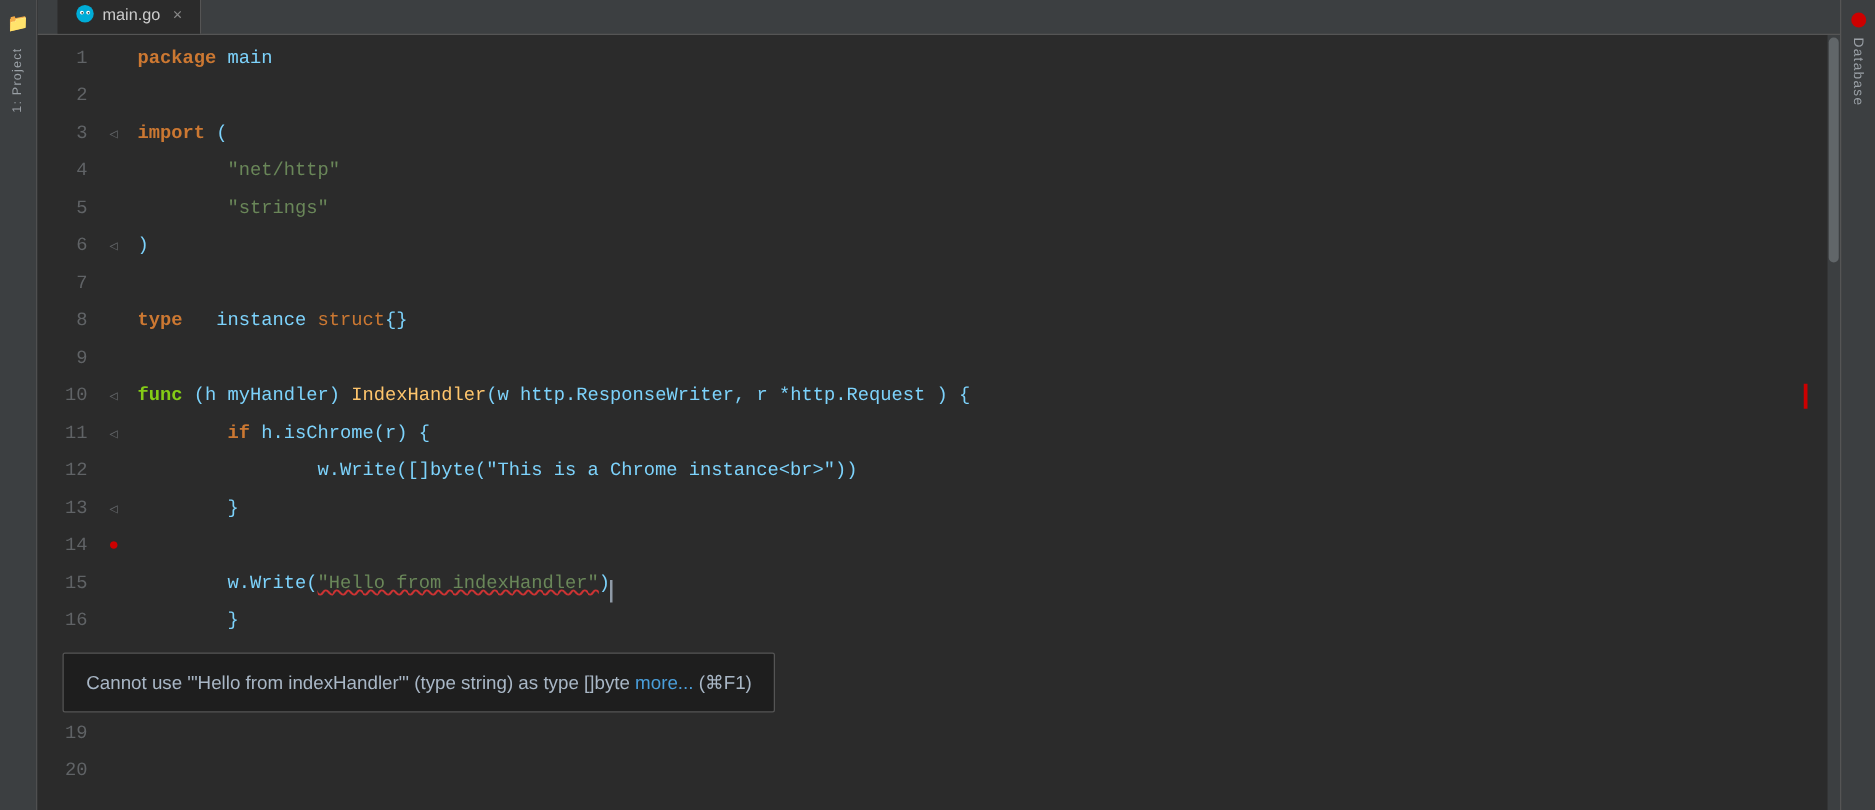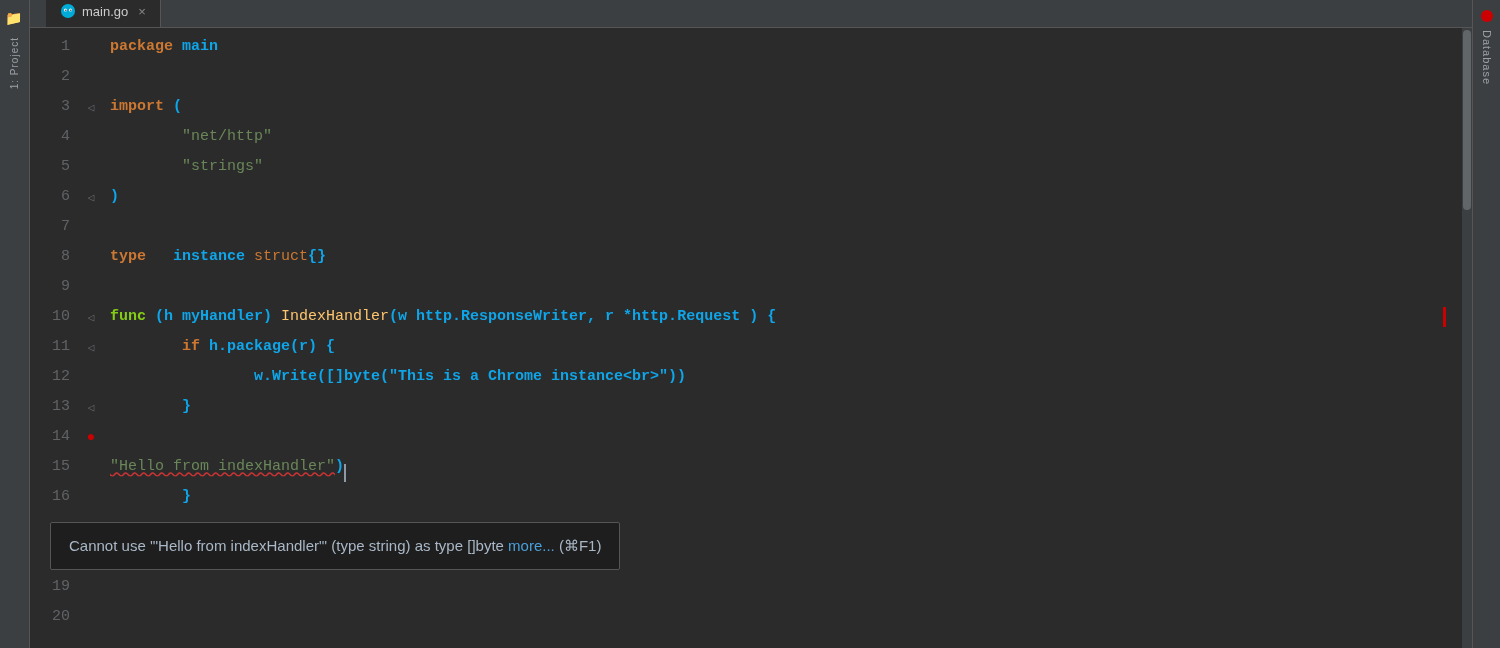--- a/index.html
+++ b/index.html
@@ -127,21 +127,21 @@
       align-items: flex-end;
     }
 
     
     .kw-package { color: #cc7832; font-weight: bold; }
     .kw-import  { color: #cc7832; font-weight: bold; }
     .kw-type    { color: #cc7832; font-weight: bold; margin-top: 33px; }
     .kw-struct  { color: #cc7832; font-weight: normal; }
     .kw-func    { color: #84cc16; font-weight: bold; }
     .kw-if      { color: #cc7832; font-weight: bold; }
-    .text-plain { color: #0ea5e9; font-weight: bold; }
+    .text-plain { color: #7dd3fc; }
     .string-underline { color: #6a8759; text-decoration: underline; text-decoration-color: #cc3333; text-decoration-style: wavy; }
     .func-name  { color: #ffc66d; }
     .import-path { color: #6a8759; }
     .error-line-indicator {
       position: absolute;
       right: 16px;
       top: 50%;
       transform: translateY(-50%);
       width: 3px;
       height: 20px;
@@ -347,35 +347,35 @@
         </div>
 
         <div class="code-line"></div>
 
         <div class="code-line" style="position:relative;">
           <span class="kw-func">func</span><span class="text-plain"> (h myHandler) </span><span class="func-name">IndexHandler</span><span class="text-plain">(w http.ResponseWriter, r *http.Request ) {</span>
           <div class="error-line-indicator"></div>
         </div>
 
         <div class="code-line">
-          <span class="text-plain">        </span><span class="kw-if">if</span><span class="text-plain"> h.package(r) {</span>
+          <span class="text-plain">        </span><span class="kw-if">if</span><span class="text-plain"> h.isChrome(r) {</span>
         </div>
 
         <div class="code-line">
           <span class="text-plain">                w.Write([]byte("This is a Chrome instance&lt;br&gt;"))</span>
         </div>
 
         <div class="code-line">
           <span class="text-plain">        }</span>
         </div>
 
         <div class="code-line"></div>
 
         <div class="code-line">
-          <span class="string-underline">"Hello from indexHandler"</span><span class="text-plain">)</span>
+          <span class="text-plain">        w.Write(</span><span class="string-underline">"Hello from indexHandler"</span><span class="text-plain">)</span>
           
           <span style="display:inline-block;width:2px;height:18px;background:#a9b7c6;vertical-align:middle;margin-left:0px;opacity:0.8;"></span>
         </div>
 
         <div class="code-line">
           <span class="text-plain">        }</span>
         </div>
 
         <div class="code-line"></div>
         <div class="code-line"></div>

